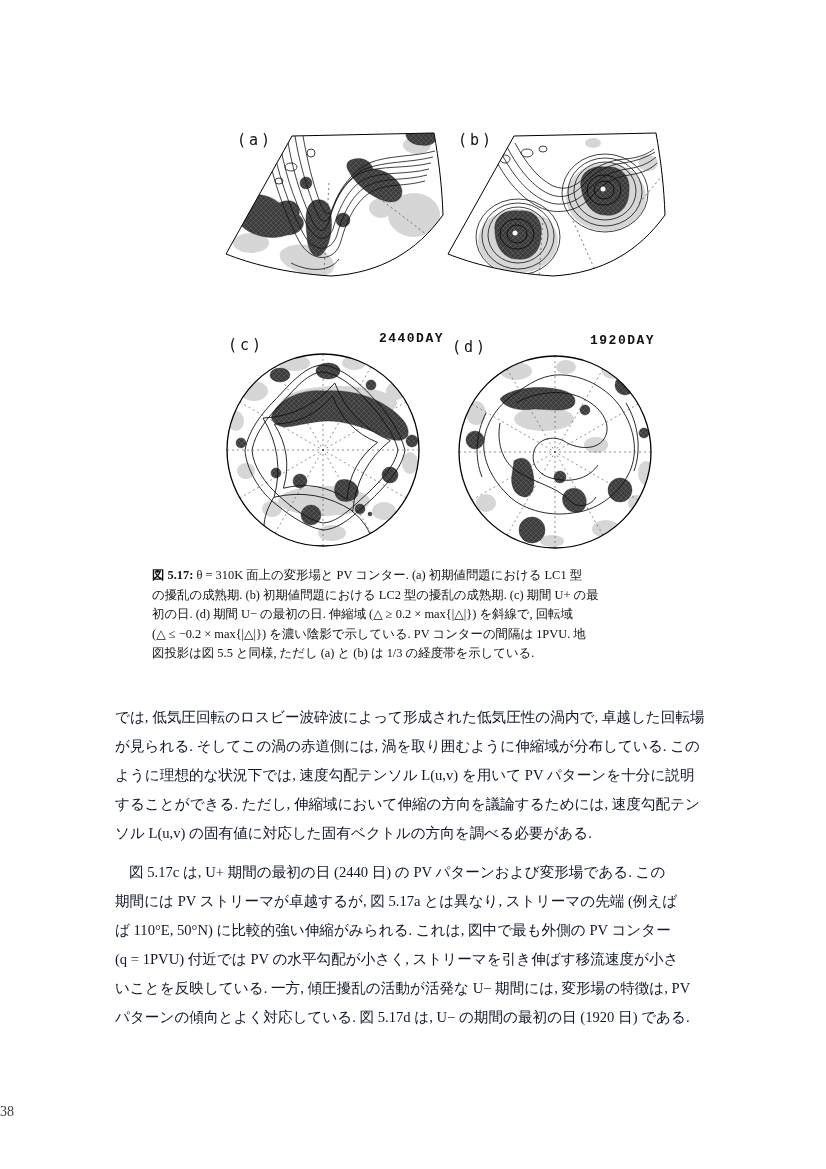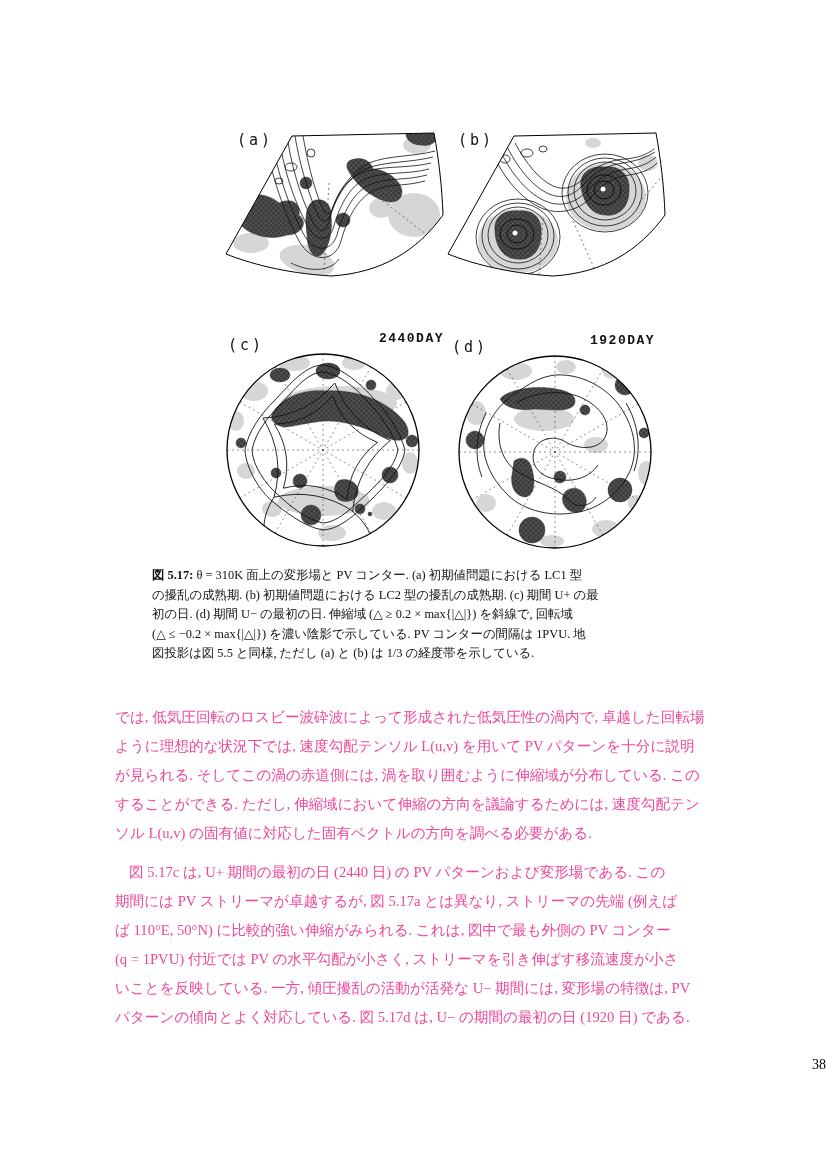--- a/index.html
+++ b/index.html
@@ -22,28 +22,28 @@
   #label-d{left:452px;top:338px;}
   #title-c{left:368px;top:331px;width:76px;text-align:right;}
   #title-d{left:590px;top:333px;width:76px;text-align:left;}
   .caption{
     position:absolute;left:152px;top:566px;width:528px;
     font-size:12.4px;line-height:19.6px;color:#111;
   }
   .caption b{font-weight:bold;}
   .body-par{
     position:absolute;left:115px;width:606px;
-    font-size:14.6px;line-height:29px;color:#ec4899;
+    font-size:14.6px;line-height:29px;color:#0f172a;
   }
   #par1{top:703px;}
   #par2{top:858px;}
   .indent{text-indent:14px;}
   .page-number{
-    position:absolute;top:1057px;left:0;width:826px;text-align:right;
-    font-size:14px;color:#000000;
+    position:absolute;top:1104px;left:0;width:826px;text-align:left;
+    font-size:14px;color:#404040;
   }
   .cap-line,.par-line{white-space:nowrap;}
 </style>
 </head>
 <body>
 
 <div class="page">
 
   <svg class="figure-svg" width="460" height="440" viewBox="0 0 460 440" xmlns="http://www.w3.org/2000/svg">
     <defs>
@@ -258,22 +258,22 @@
   <div class="caption">
     <div class="cap-line"><b>図 5.17:</b> <span>θ = 310K 面上の変形場と PV コンター. (a) 初期値問題における LC1 型</span></div>
     <div class="cap-line">の擾乱の成熟期. (b) 初期値問題における LC2 型の擾乱の成熟期. (c) 期間 U+ の最</div>
     <div class="cap-line">初の日. (d) 期間 U− の最初の日. 伸縮域 (△ ≥ 0.2 × max{|△|}) を斜線で, 回転域</div>
     <div class="cap-line">(△ ≤ −0.2 × max{|△|}) を濃い陰影で示している. PV コンターの間隔は 1PVU. 地</div>
     <div class="cap-line">図投影は図 5.5 と同様, ただし (a) と (b) は 1/3 の経度帯を示している.</div>
   </div>
 
   <div class="body-par" id="par1">
     <div class="par-line">では, 低気圧回転のロスビー波砕波によって形成された低気圧性の渦内で, 卓越した回転場</div>
+    <div class="par-line">が見られる. そしてこの渦の赤道側には, 渦を取り囲むように伸縮域が分布している. この</div>
     <div class="par-line">ように理想的な状況下では, 速度勾配テンソル L(u,v) を用いて PV パターンを十分に説明</div>
-    <div class="par-line">が見られる. そしてこの渦の赤道側には, 渦を取り囲むように伸縮域が分布している. この</div>
     <div class="par-line">することができる. ただし, 伸縮域において伸縮の方向を議論するためには, 速度勾配テン</div>
     <div class="par-line">ソル L(u,v) の固有値に対応した固有ベクトルの方向を調べる必要がある.</div>
   </div>
 
   <div class="body-par" id="par2">
     <div class="par-line indent">図 5.17c は, U+ 期間の最初の日 (2440 日) の PV パターンおよび変形場である. この</div>
     <div class="par-line">期間には PV ストリーマが卓越するが, 図 5.17a とは異なり, ストリーマの先端 (例えば</div>
     <div class="par-line">ば 110°E, 50°N) に比較的強い伸縮がみられる. これは, 図中で最も外側の PV コンター</div>
     <div class="par-line">(q = 1PVU) 付近では PV の水平勾配が小さく, ストリーマを引き伸ばす移流速度が小さ</div>
     <div class="par-line">いことを反映している. 一方, 傾圧擾乱の活動が活発な U− 期間には, 変形場の特徴は, PV</div>

